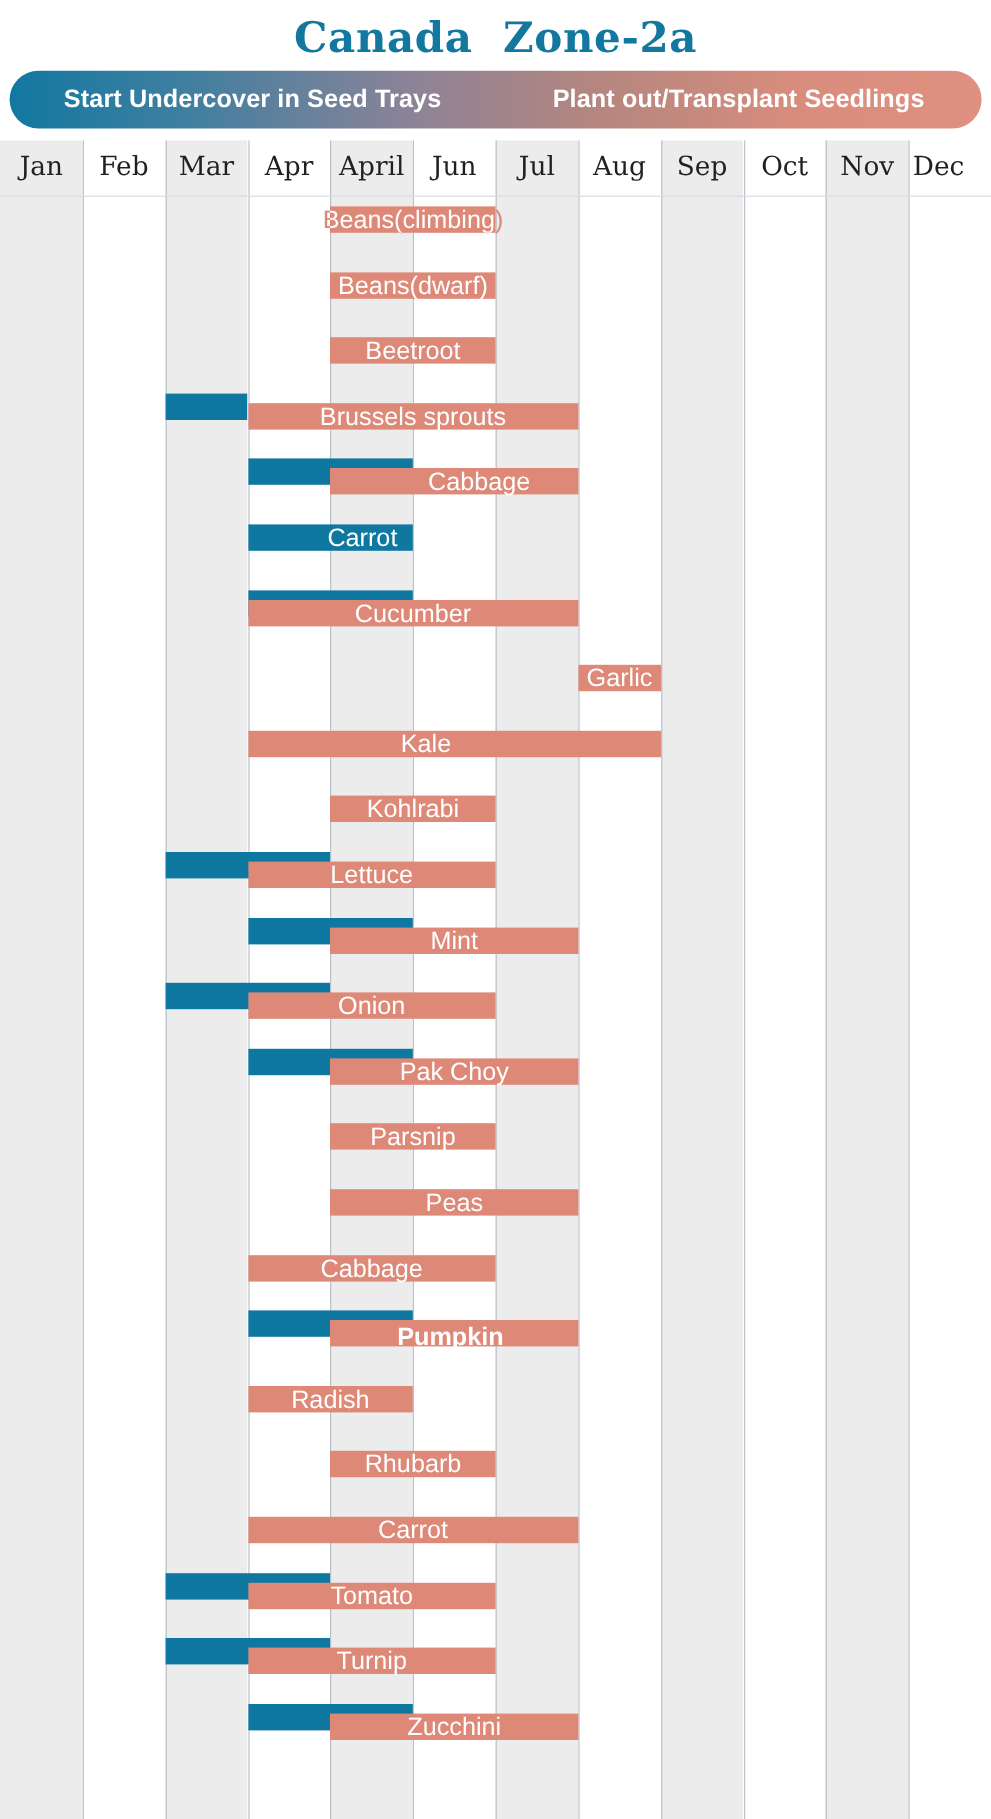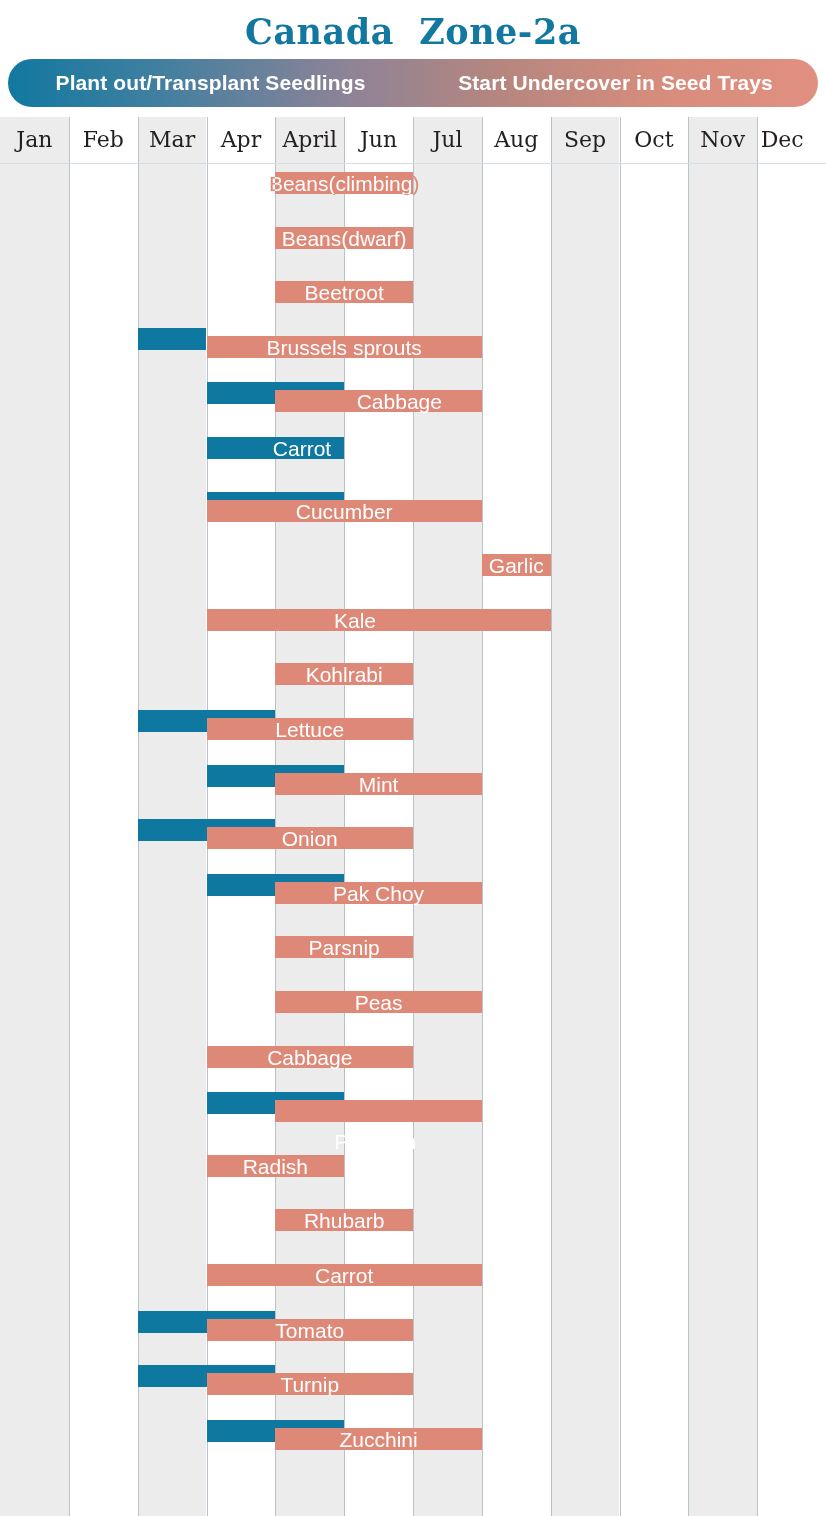--- a/index.html
+++ b/index.html
@@ -121,22 +121,22 @@
   .bar-label .inbar {
     color: #ffffff;
   }
 </style>
 </head>
 <body>
 
 <div id="title">Canada  Zone-2a</div>
 
 <div id="legend">
+  <div class="legend-cell">Start Undercover in Seed Trays</div>
   <div class="legend-cell">Plant out/Transplant Seedlings</div>
-  <div class="legend-cell">Start Undercover in Seed Trays</div>
 </div>
 
 <div id="grid">
   <div id="month-columns">
       <div class="month-col shaded" style="left: 0px; width: 68.8333px;"></div>
       <div class="month-col plain" style="left: 68.8333px; width: 68.8333px;"></div>
       <div class="col-sep" style="left: 68.8333px;"></div>
       <div class="month-col shaded" style="left: 137.667px; width: 68.8333px;"></div>
       <div class="col-sep" style="left: 137.667px;"></div>
       <div class="month-col plain" style="left: 206.5px; width: 68.8333px;"></div>
@@ -216,21 +216,21 @@
       <div class="bar plant" style="left: 275.333px; width: 206.5px; top: 764.8px;"></div>
       <div class="bar-label overflow" style="left: 275.333px; width: 206.5px; top: 764.8px;"><span class="inbar">Pak Choy</span></div>
       <div class="bar plant" style="left: 275.333px; width: 137.667px; top: 819.4px;"></div>
       <div class="bar-label overflow" style="left: 275.333px; width: 137.667px; top: 819.4px;"><span class="inbar">Parsnip</span></div>
       <div class="bar plant" style="left: 275.333px; width: 206.5px; top: 874px;"></div>
       <div class="bar-label overflow" style="left: 275.333px; width: 206.5px; top: 874px;"><span class="inbar">Peas</span></div>
       <div class="bar plant" style="left: 206.5px; width: 206.5px; top: 928.6px;"></div>
       <div class="bar-label overflow" style="left: 206.5px; width: 206.5px; top: 928.6px;"><span class="inbar">Cabbage</span></div>
       <div class="bar sow" style="left: 206.5px; width: 137.667px; top: 975.2px;"></div>
       <div class="bar plant" style="left: 275.333px; width: 206.5px; top: 983.2px;"></div>
-      <div class="bar-label overflow" style="left: 275.333px; width: 200px; top: 1013px;"><span class="inbar">Pumpkin</span></div>
+      <div class="bar-label overflow" style="left: 275.333px; width: 200px; top: 986px; font-weight: bold;"><span class="inbar">Pumpkin</span></div>
       <div class="bar plant" style="left: 206.5px; width: 137.667px; top: 1037.8px;"></div>
       <div class="bar-label overflow" style="left: 206.5px; width: 137.667px; top: 1037.8px;"><span class="inbar">Radish</span></div>
       <div class="bar plant" style="left: 275.333px; width: 137.667px; top: 1092.4px;"></div>
       <div class="bar-label overflow" style="left: 275.333px; width: 137.667px; top: 1092.4px;"><span class="inbar">Rhubarb</span></div>
       <div class="bar plant" style="left: 206.5px; width: 275.333px; top: 1147px;"></div>
       <div class="bar-label overflow" style="left: 206.5px; width: 275.333px; top: 1147px;"><span class="inbar">Carrot</span></div>
       <div class="bar sow" style="left: 137.667px; width: 137.667px; top: 1193.6px;"></div>
       <div class="bar plant" style="left: 206.5px; width: 206.5px; top: 1201.6px;"></div>
       <div class="bar-label overflow" style="left: 206.5px; width: 206.5px; top: 1201.6px;"><span class="inbar">Tomato</span></div>
       <div class="bar sow" style="left: 137.667px; width: 137.667px; top: 1248.2px;"></div>

